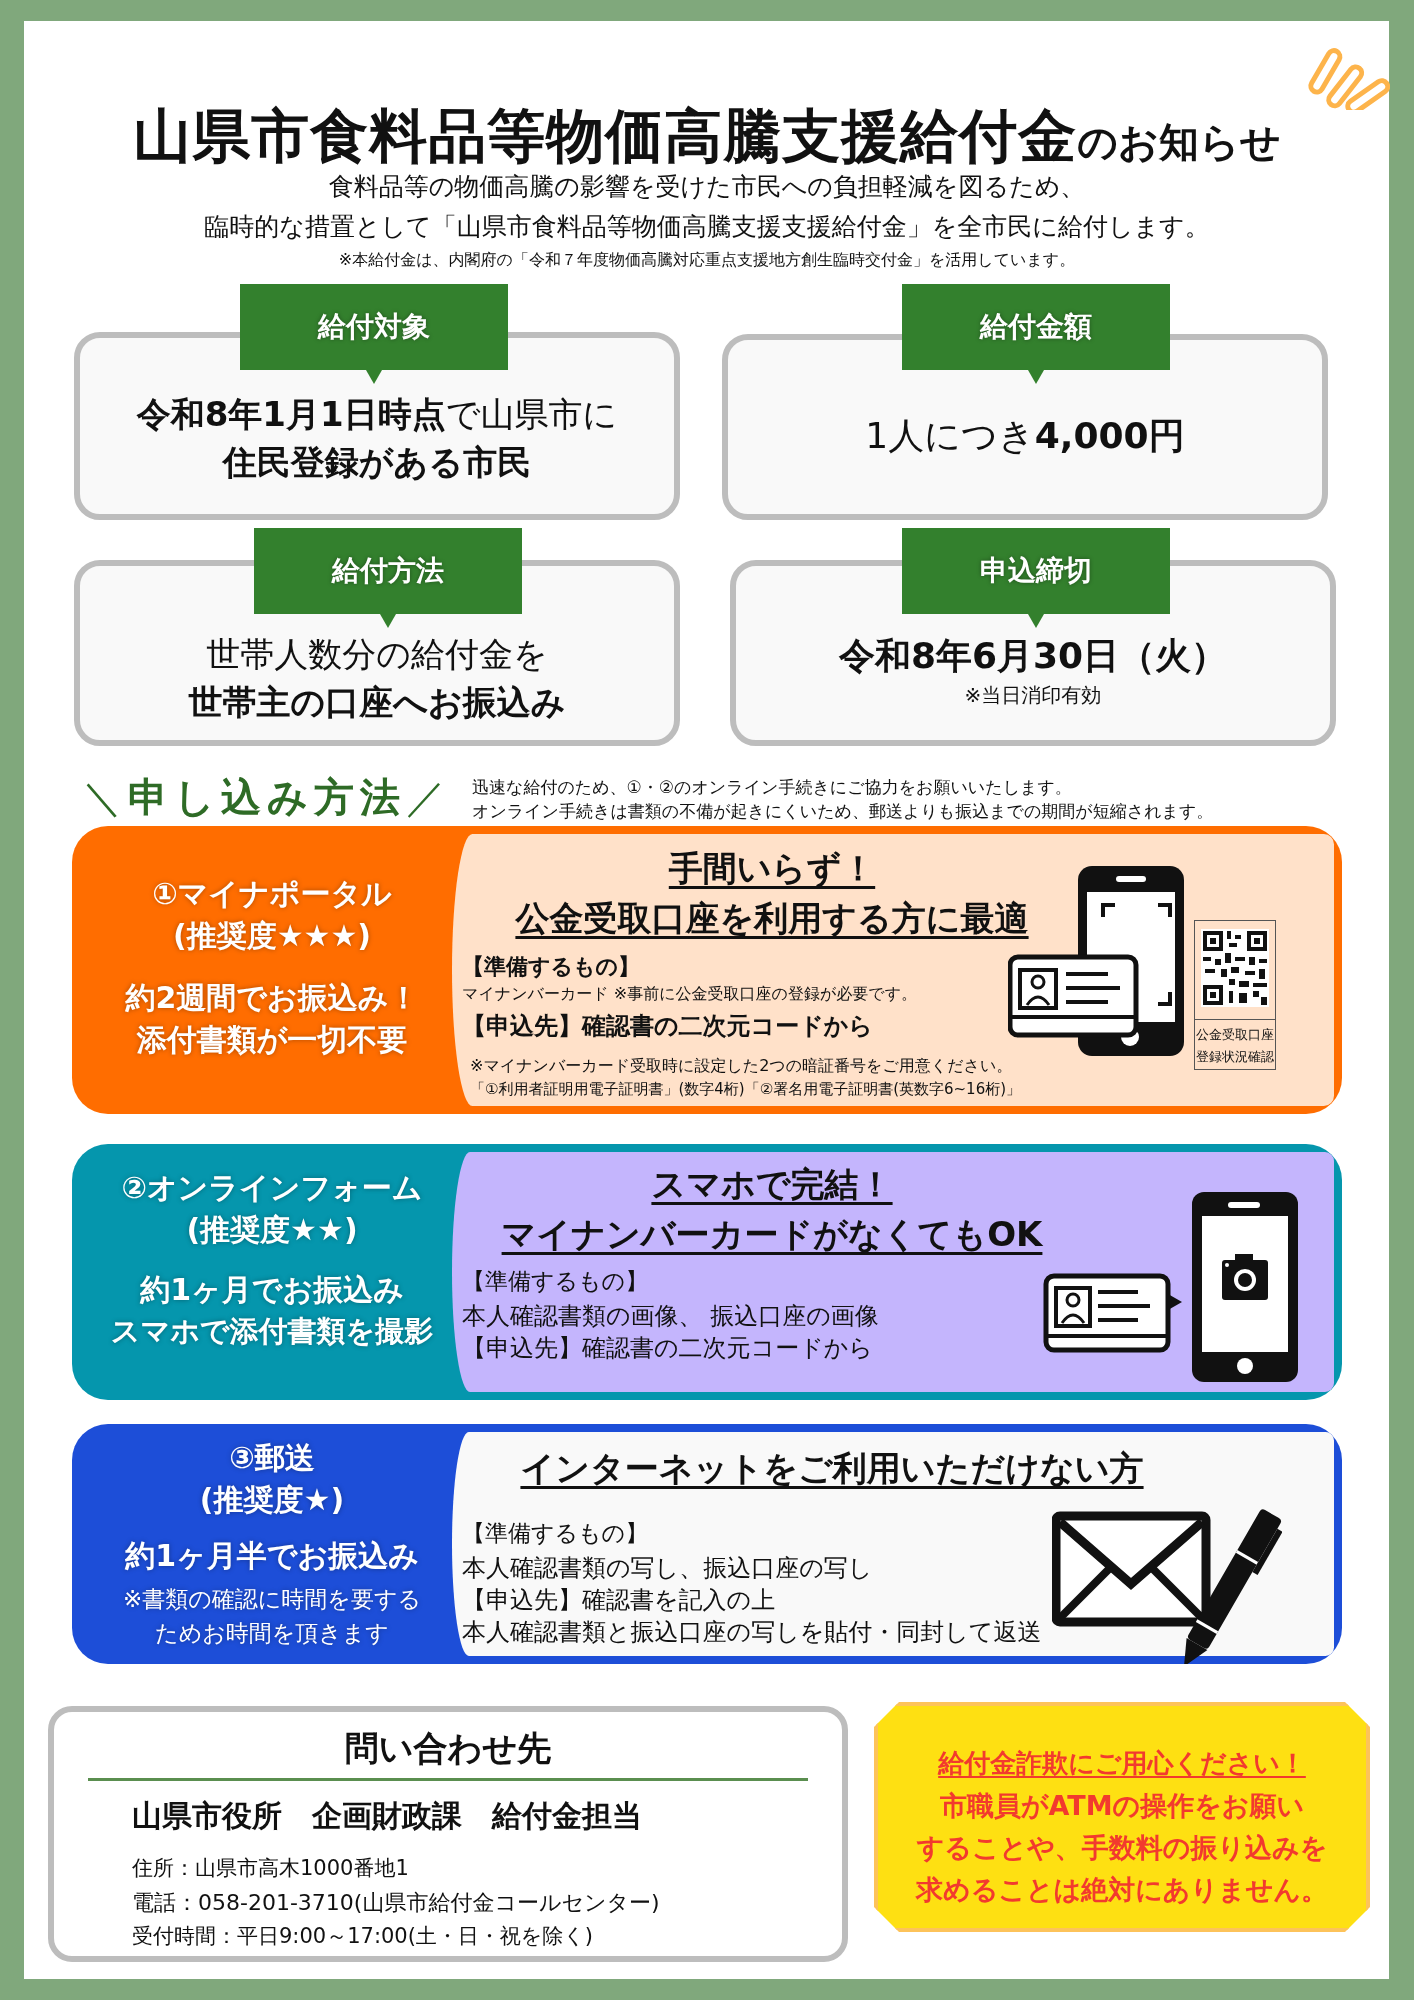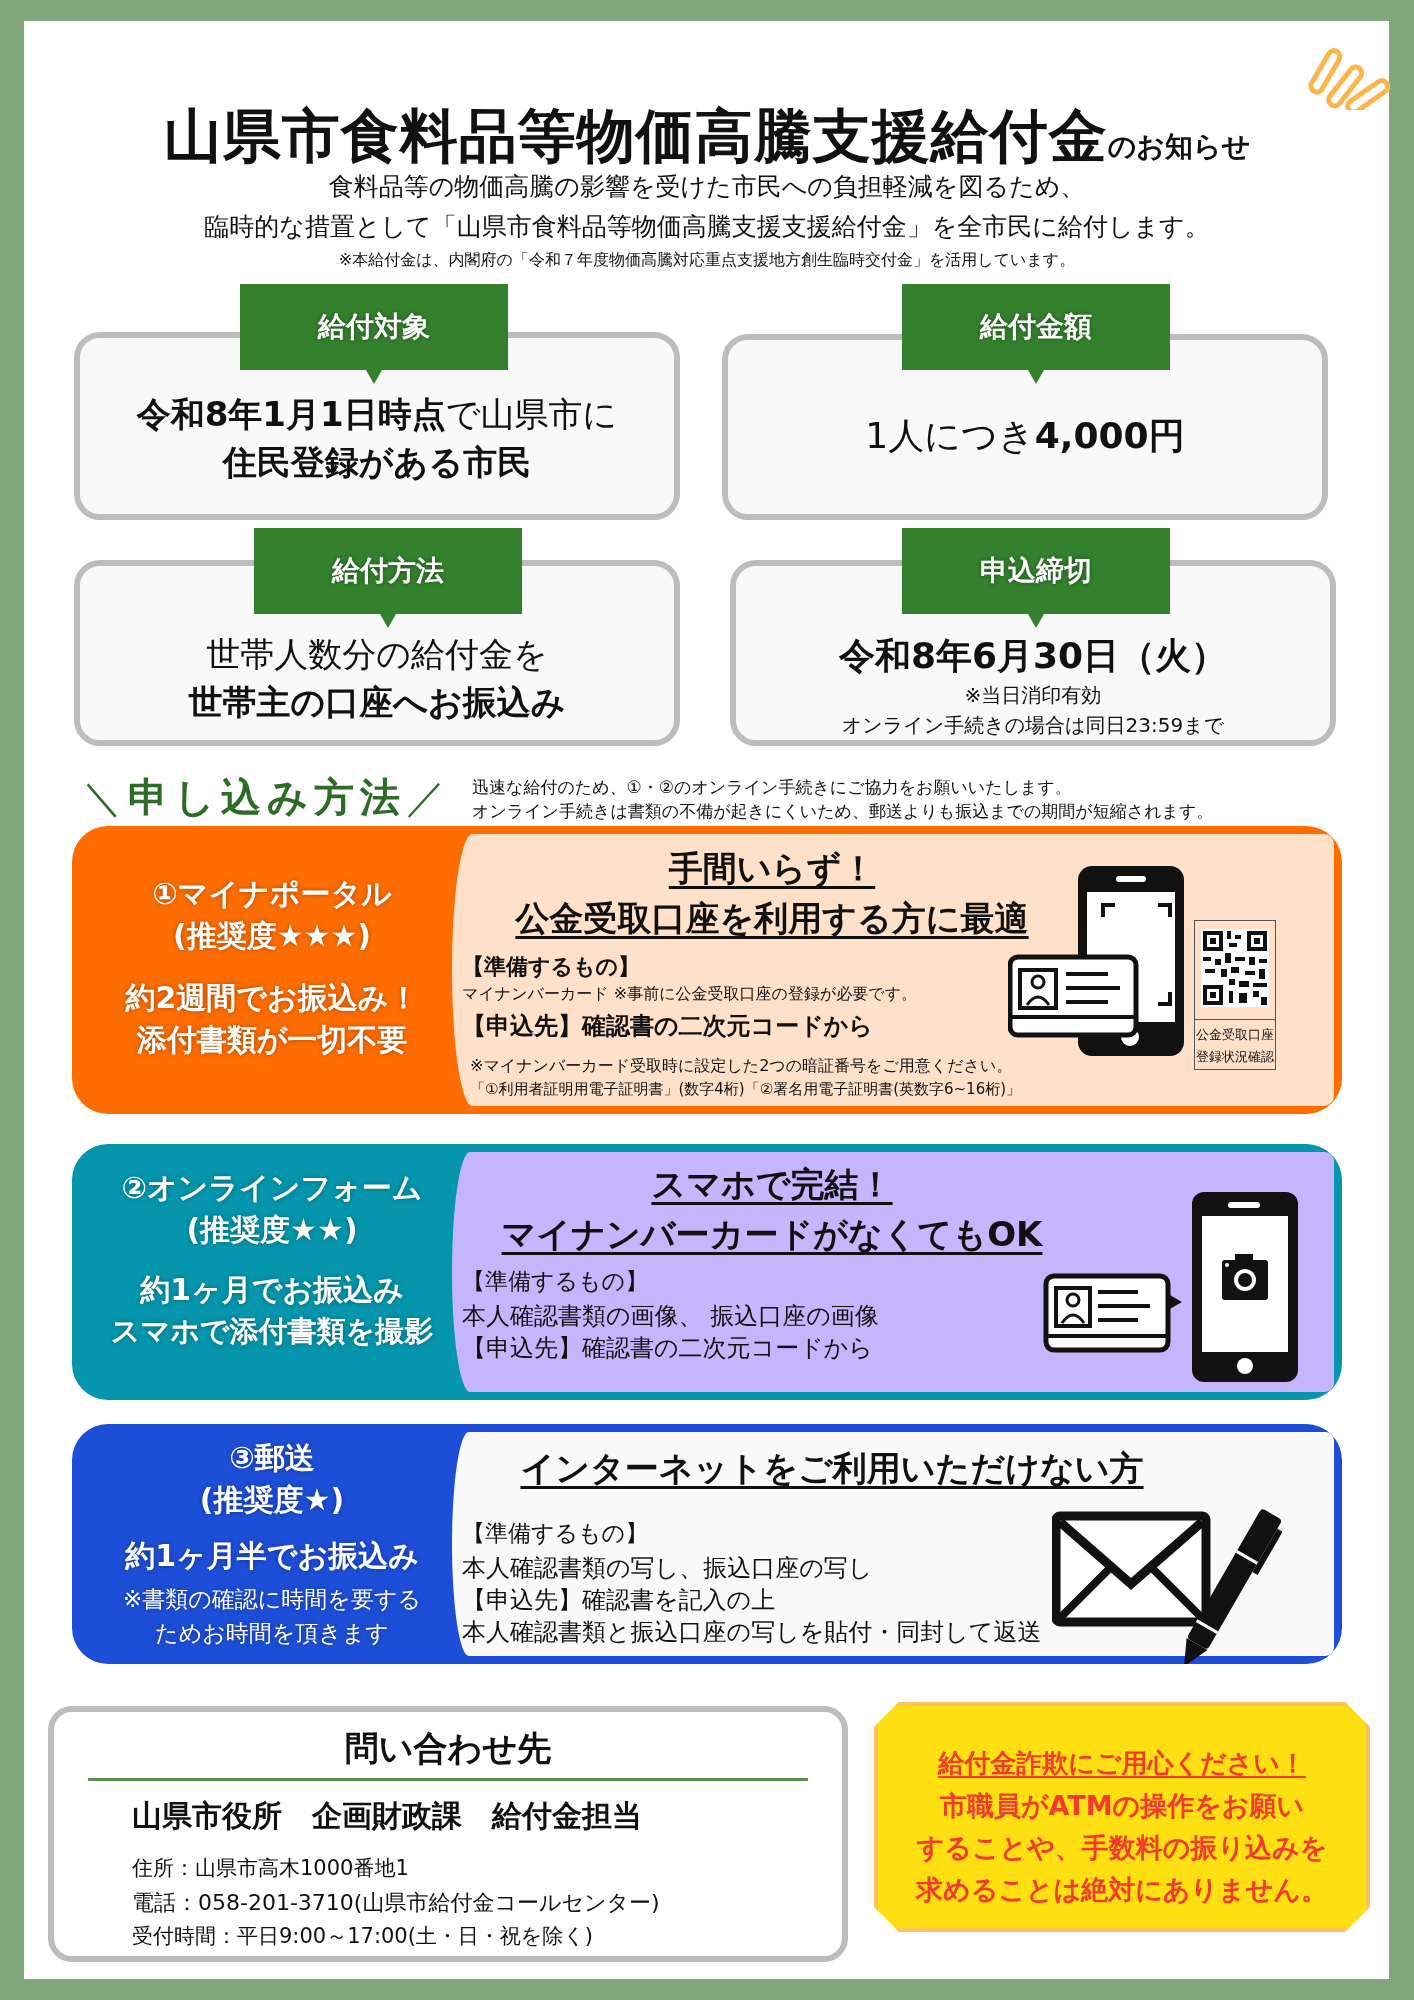--- a/index.html
+++ b/index.html
@@ -14,21 +14,21 @@
   .page {
     position: absolute; left: 24px; top: 21px; width: 1365px; height: 1958px;
     background: #ffffff;
   }
   .deco { position: absolute; left: 1300px; top: 30px; width: 90px; height: 80px; }
   .title {
     position: absolute; left: 0; width: 1414px; top: 98px; text-align: center;
     font-weight: bold; white-space: nowrap;
   }
   .title .main { font-size: 58px; letter-spacing: 1px; }
-  .title .suffix { font-size: 28px; }
+  .title .suffix { font-size: 40px; }
   .subtitle {
     position: absolute; left: 0; width: 1414px; text-align: center; white-space: nowrap;
   }
   .sub1 { top: 170px; font-size: 25px; }
   .sub2 { top: 210px; font-size: 25px; }
   .sub3 { top: 250px; font-size: 16px; }
 
   .infobox {
     position: absolute; background: #f9f9f9; border: 6px solid #bdbdbd; border-radius: 26px;
     text-align: center;
@@ -120,21 +120,20 @@
     <div class="bigline">世帯人数分の給付金を</div>
     <div class="bigline b">世帯主の口座へお振込み</div>
   </div>
 </div>
 <div class="tag" style="left:254px; top:528px; width:268px; height:86px;">給付方法</div>
 
 <div class="infobox" style="left:730px; top:560px; width:606px; height:186px;">
   <div style="position:absolute; left:0; right:0; top:66px;">
     <div class="bigline b" style="font-size:36px;">令和8年6月30日（火）</div>
     <div class="small">※当日消印有効</div>
-    <div class="small">オンライン手続きの場合は同日23:59まで</div>
   </div>
 </div>
 <div class="tag" style="left:902px; top:528px; width:268px; height:86px;">申込締切</div>
 
 <div class="howto-head">
   <span class="slash">＼</span><span>申し込み方法</span><span class="slash">／</span>
 </div>
 <div class="howto-note" style="top:776px;">迅速な給付のため、①・②のオンライン手続きにご協力をお願いいたします。</div>
 <div class="howto-note" style="top:800px;">オンライン手続きは書類の不備が起きにくいため、郵送よりも振込までの期間が短縮されます。</div>
 

